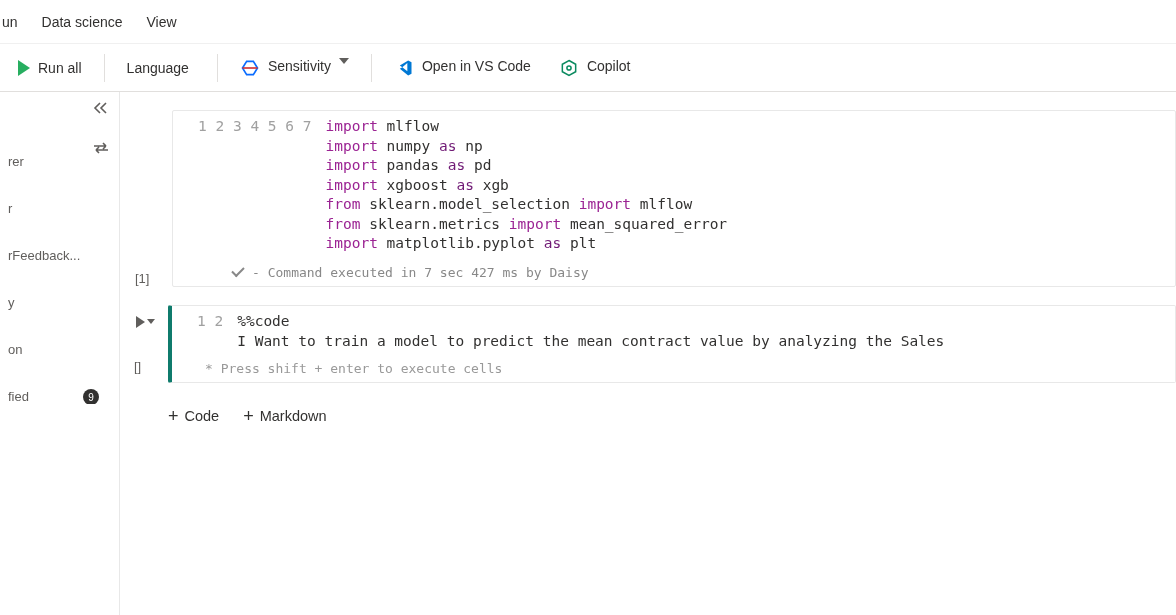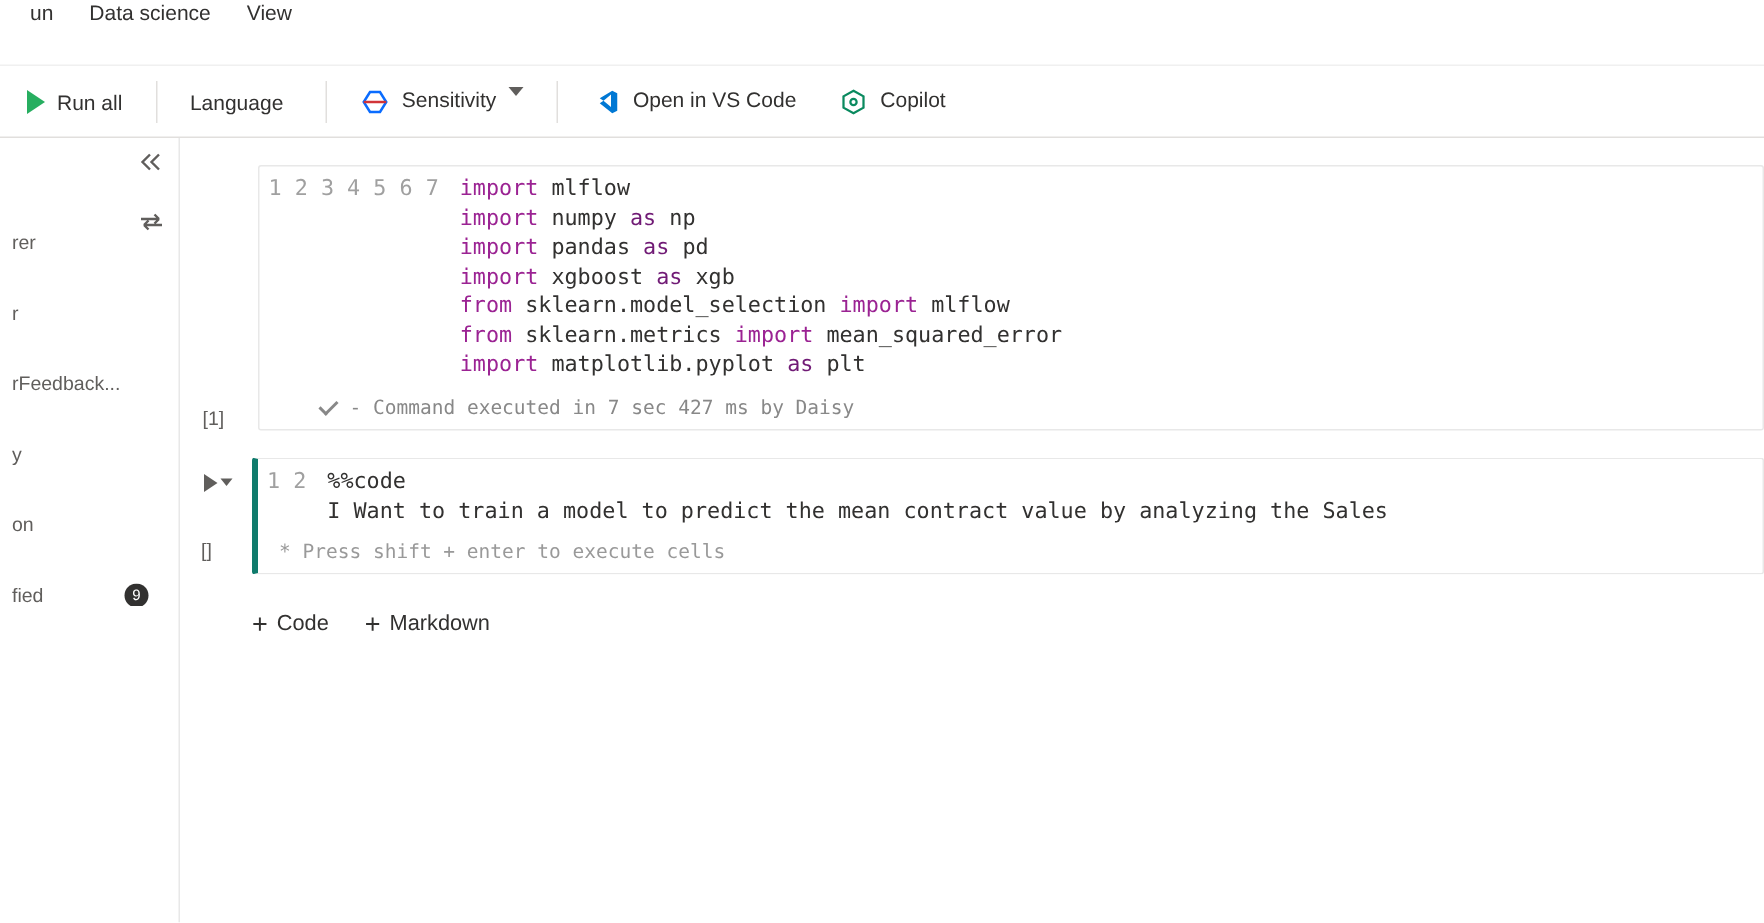--- a/index.html
+++ b/index.html
@@ -7,23 +7,23 @@
       font-family: "Segoe UI", -apple-system, sans-serif;
       font-size: 14px;
       color: #323130;
       background: #fff;
       width: 1176px;
       height: 615px;
       overflow: hidden;
     }
     .topbar {
       display: flex;
-      align-items: flex-start;
+      align-items: center;
       height: 44px;
-      padding: 0 20px;
+      padding: 0 2px;
       gap: 24px;
       border-bottom: 1px solid #f0f0f0;
     }
     .topbar-item {
       font-size: 14px;
       color: #323130;
       cursor: pointer;
     }
     .toolbar {
       display: flex;
@@ -93,20 +93,21 @@
       width: 16px; height: 16px; border-radius: 50%;
       background: #323130; color: #fff; font-size: 10px;
       position: absolute; right: 12px;
     }
     .content { flex: 1; padding: 18px 0 0 0; overflow: auto; }
     .cell {
       margin: 0 0 18px 16px;
       border: 1px solid #e8e8e8;
       border-radius: 2px;
       position: relative;
+      padding-left: 19px;
     }
     .cell-active { border-left: 4px solid #0f7b6c; margin-left: 12px; }
     .gutter {
       position: absolute;
       left: -35px;
       color: #605e5c;
       font-size: 13px;
     }
     .exec-count { top: 160px; left: -38px; }
     .exec-count2 { bottom: 8px; left: -38px; }

